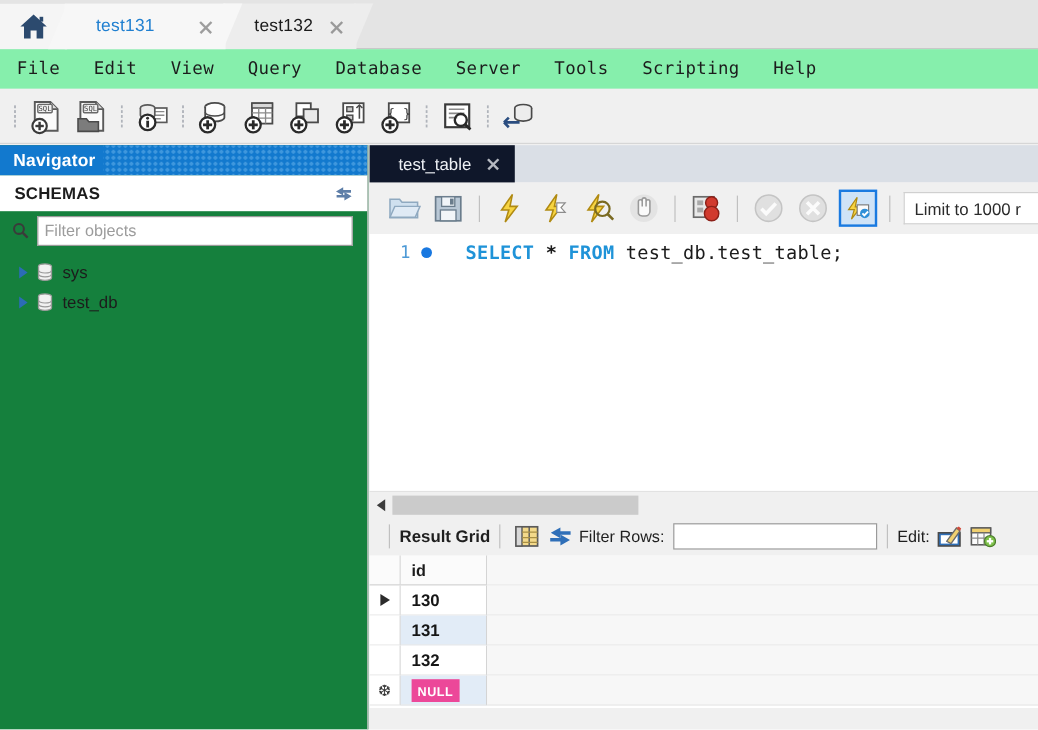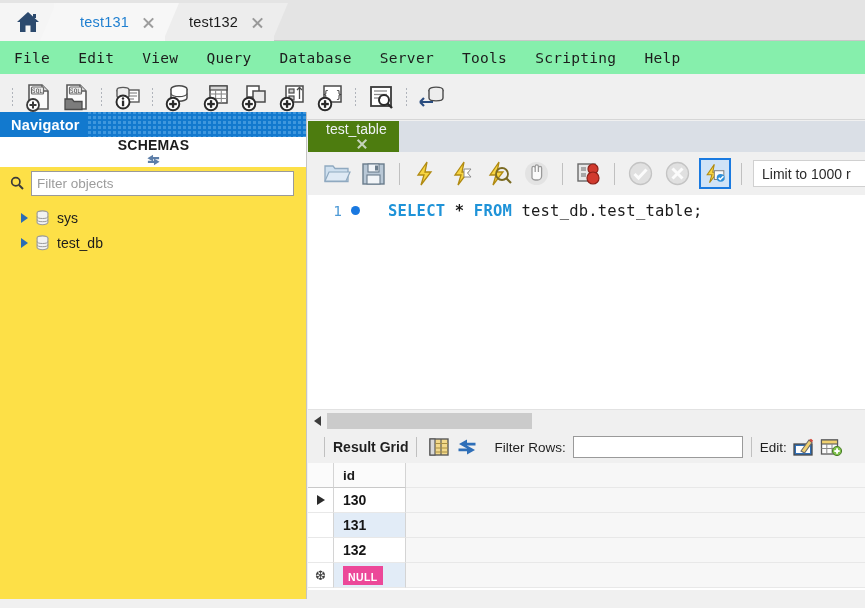--- a/index.html
+++ b/index.html
@@ -42,21 +42,21 @@
   .ntab::before {
     content: ""; position: absolute; left: -14px; top: 0;
     border-right: 16px solid #ededed;
     border-top: 38px solid transparent;
   }
   .ntab::after {
     content: ""; position: absolute; right: -14px; top: 0;
     border-left: 16px solid #ededed;
     border-bottom: 38px solid transparent;
   }
-  .ntab.active { background: #f7f7f7; z-index: 5; }
+  .ntab.active { background: #f7f7f7; z-index: 5; gap: 23px; }
   .ntab.active::before { border-right-color: #f7f7f7; }
   .ntab.active::after { border-left-color: #f7f7f7; }
   .ntab-label {
     font-size: 14.5px; color: #1b1b1b; letter-spacing: .2px;
     white-space: nowrap;
   }
   .ntab.active .ntab-label { color: #1f7fd0; }
   .ntab-close {
     margin-left: 13px; width: 13px; height: 13px; position: relative; opacity: .55;
     flex: none;
@@ -90,76 +90,75 @@
   }
   .tb-ico { width: 32px; height: 32px; margin: 0 3px; display:block; }
   .tb-grip {
     width: 3px; height: 20px; margin: 0 5px; flex: none;
     background-image: radial-gradient(#b0b4bb 40%, transparent 42%);
     background-size: 3px 4px;
   }
 
   
   .navigator {
-    position: absolute; left: 0; top: 112px; width: 307px; height: 487px;
-    background: #fde047;
+    position: absolute; left: 0; top: 121px; width: 307px; height: 487px;
+    background: #15803d;
     border-right: 1px solid #c4c4c4;
   }
   .nav-title {
     height: 25px; background: #1279ce;
     display: flex; align-items: center;
     padding-left: 11px; position: relative; overflow: hidden;
   }
   .nav-title-text { color: #fff; font-size: 14.5px; font-weight: 600; letter-spacing:.2px; z-index:2;}
   .nav-title-dots {
     position: absolute; left: 86px; right: 0; top: 0; bottom: 0;
     background-image: radial-gradient(#3f97dd 45%, transparent 47%);
     background-size: 5px 5px;
     background-position: 1px 3px;
   }
   .schemas-row {
     height: 30px; display: flex; align-items: center;
     padding: 0 11px 0 12px; justify-content: space-between;
     background:#fff;
-    flex-direction:column;
   }
   .schemas-label { font-size: 14px; font-weight: 700; color: #1c1c1c; letter-spacing:.2px;}
   .filter-row {
     height: 32px; display: flex; align-items: center; padding: 0 12px 0 10px; gap: 7px;
   }
   .filter-input {
     flex: 1; height: 25px; border: 1px solid #9a9a9a; background: #fff;
     font-size: 13.5px; color: #333; padding: 0 5px;
     font-family: "Liberation Sans", sans-serif;
   }
   .filter-input::placeholder { color: #9c9c9c; }
   .tree { padding-top: 6px; }
   .tree-row {
-    height: 25px; display: flex; align-items: center; padding-left: 21px; gap: 7px;
+    height: 25px; display: flex; align-items: center; padding-left: 16px; gap: 7px;
     cursor: default;
   }
   .tree-arrow {
     width: 0; height: 0; flex: none;
     border-left: 7px solid #2b6cb5;
     border-top: 5px solid transparent;
     border-bottom: 5px solid transparent;
   }
   .tree-label { font-size: 14px; color: #1c1c1c; }
 
   
   .editor-area {
     position: absolute; left: 308px; top: 121px; width: 557px; height: 487px;
     background: #f0f0f0;
   }
   .etab-strip {
     height: 31px; background: #dadfe6; display: flex; align-items: flex-end;
   }
   .etab {
     height: 31px; display: flex; align-items: center;
-    padding: 0 12px 0 18px; background: #4d7c0f; flex-direction: column;
+    padding: 0 12px 0 24px; background: #0f172a;
   }
   .etab-label { font-size: 14px; color: #eef1f5; }
   .etab-close { margin-left: 12px; width: 12px; height: 12px; position: relative; opacity:.75;}
   .etab-close::before, .etab-close::after {
     content:""; position:absolute; left:0; top:5.5px; width:12px; height:1.6px; background:#eef1f5;
   }
   .etab-close::before { transform: rotate(45deg); }
   .etab-close::after  { transform: rotate(-45deg); }
 
   .sqltoolbar {
@@ -559,21 +558,21 @@
         <line x1="7" y1="6.5" x2="20" y2="6.5" stroke="#a88f44" stroke-width="1"></line>
         <line x1="7" y1="11" x2="20" y2="11" stroke="#a88f44" stroke-width="1"></line>
         <line x1="7" y1="15" x2="20" y2="15" stroke="#a88f44" stroke-width="1"></line>
       </svg>
 
       <svg class="rt-ico" viewBox="0 0 22 20">
         <path d="M3 7 L11 2.5 L11 5.8 L19.5 5.8 L19.5 8.6 L11 8.6 L11 11.6 Z" fill="#2f6fb8"></path>
         <path d="M19 13 L11 17.5 L11 14.2 L2.5 14.2 L2.5 11.4 L11 11.4 L11 8.4 Z" fill="#2f6fb8"></path>
       </svg>
 
-      <span class="rt-plain" style="margin-left:13px;">Filter Rows:</span>
+      <span class="rt-plain" style="margin-left:1px;">Filter Rows:</span>
       <input class="rt-input" type="text" value="" style="">
 
       <span class="rt-sep"></span>
       <span class="rt-plain">Edit:</span>
 
       <svg class="rt-ico" viewBox="0 0 22 20" style="margin-left:5px;">
         <rect x="2" y="7" width="18" height="11" fill="#2f6fb8" stroke="#4a4a4a" stroke-width="1.3"></rect>
         <rect x="4" y="9" width="14" height="7" fill="#ffffff"></rect>
         <path d="M9 14 L17 3 L20 5.5 L12.5 16 Z" fill="#f0d070" stroke="#6a6a6a" stroke-width="1.1"></path>
         <path d="M17 3 L20 5.5 L21 3.5 L19 1.8 Z" fill="#d14a3a"></path>

